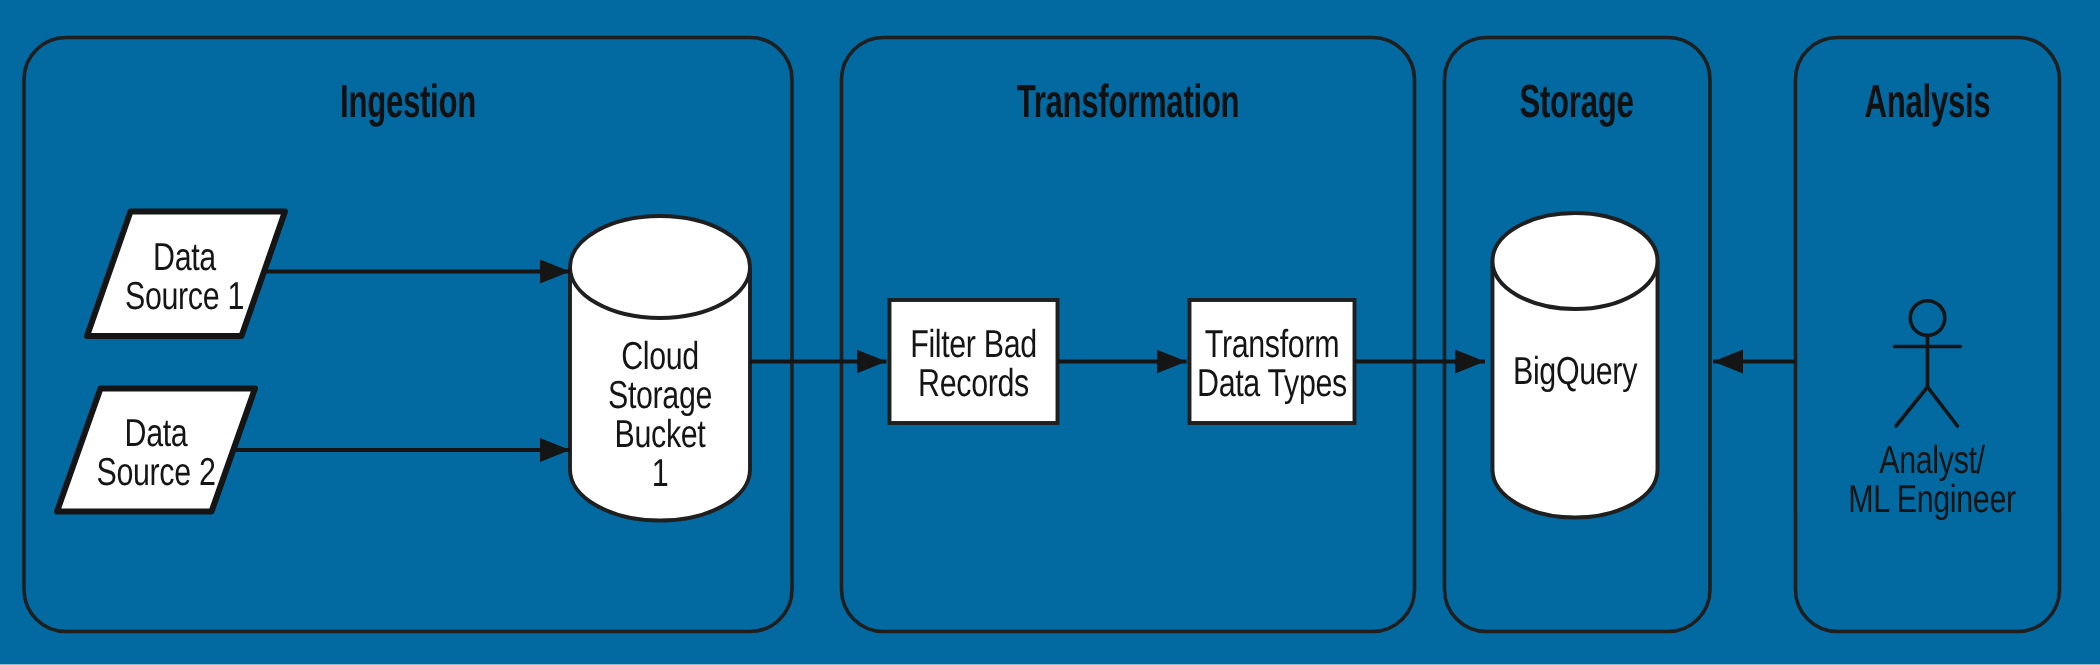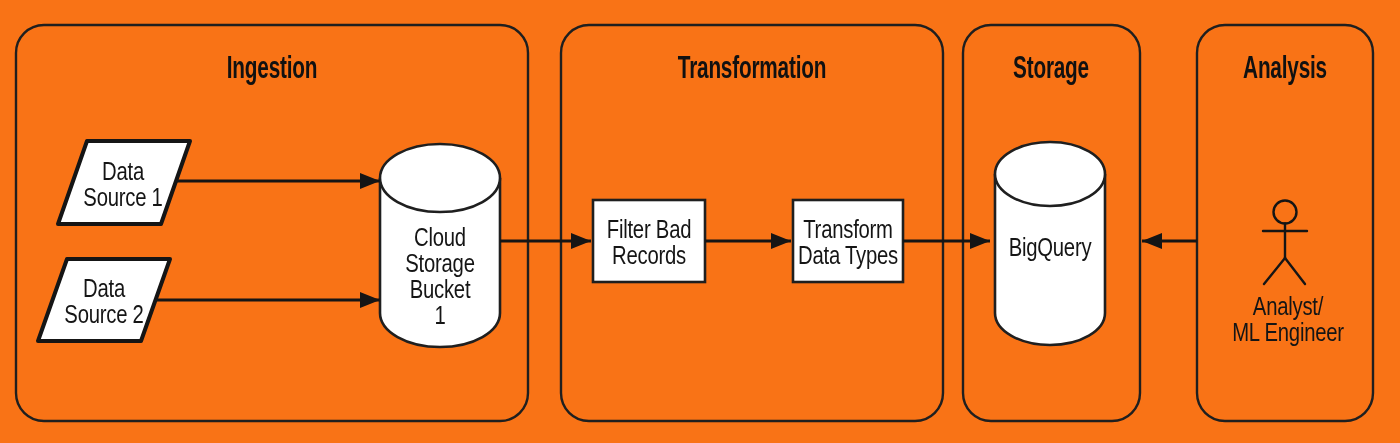--- a/index.html
+++ b/index.html
@@ -5,21 +5,21 @@
   html, body {
     margin: 0;
     padding: 0;
     background: #ffffff;
     font-family: "Liberation Sans", sans-serif;
   }
   #canvas {
     position: relative;
     width: 1400px;
     height: 443px;
-    background: #f97316;
+    background: #0369a1;
     overflow: hidden;
   }
   #diagram-svg {
     position: absolute;
     left: 0;
     top: 0;
   }
   .label {
     position: absolute;
     width: 240px;

